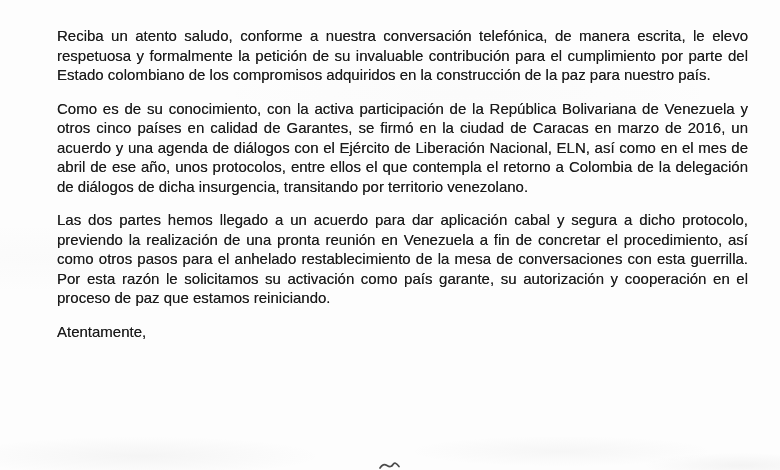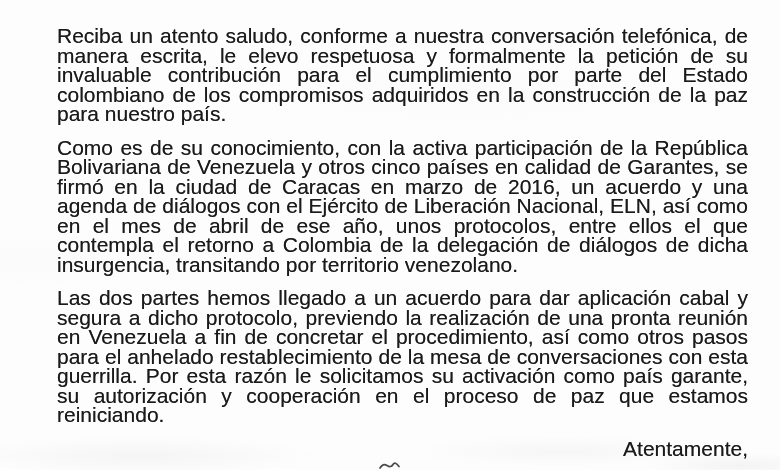--- a/index.html
+++ b/index.html
@@ -20,32 +20,32 @@
       radial-gradient(ellipse 140px 18px at 95% 99%, rgba(90,90,90,0.06), rgba(0,0,0,0) 70%),
       radial-gradient(ellipse 300px 50px at 5% 55%, rgba(120,120,120,0.02), rgba(0,0,0,0) 70%),
       radial-gradient(ellipse 380px 60px at 60% 20%, rgba(120,120,120,0.015), rgba(0,0,0,0) 70%);
   }
   .letter-body {
     position: absolute;
     left: 57px;
     top: 26px;
     width: 691px;
     font-family: "Liberation Sans", "DejaVu Sans", sans-serif;
-    font-size: 21px;
+    font-size: 15px;
     line-height: 19.5px;
     color: #1a1a1a;
     text-align: justify;
     text-shadow: 0 0 0.5px rgba(25,25,25,0.65); 
   }
   .para {
     margin: 0 0 14px 0;
   }
   .closing {
     margin: 0;
-    text-align: right;
+    text-align: left;
   }
   .signature-fragment {
     position: absolute;
     left: 378px;
     top: 457px;
     filter: blur(0.4px);
     opacity: 0.85;
   }
 </style>
 </head>

